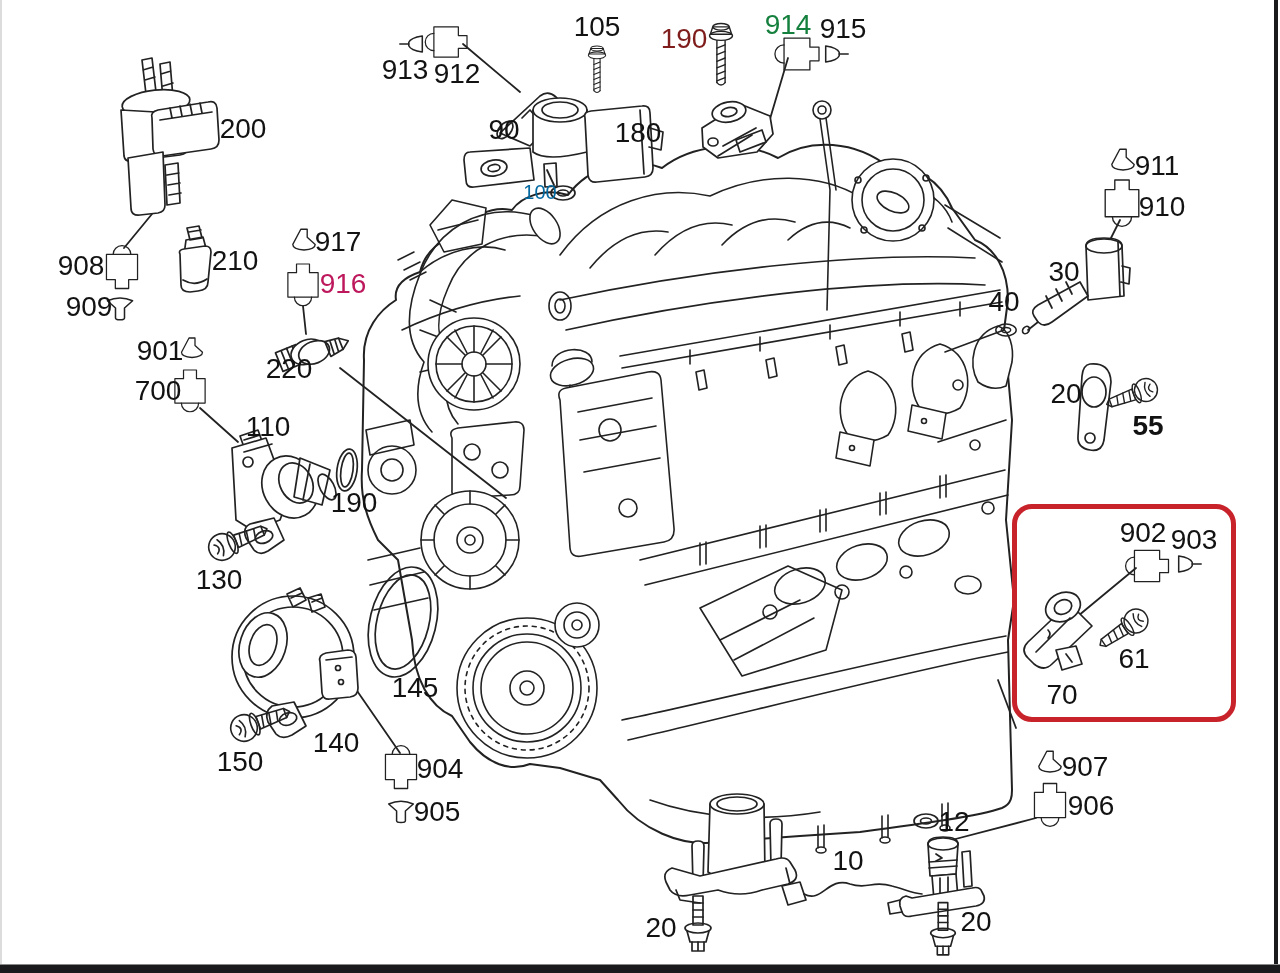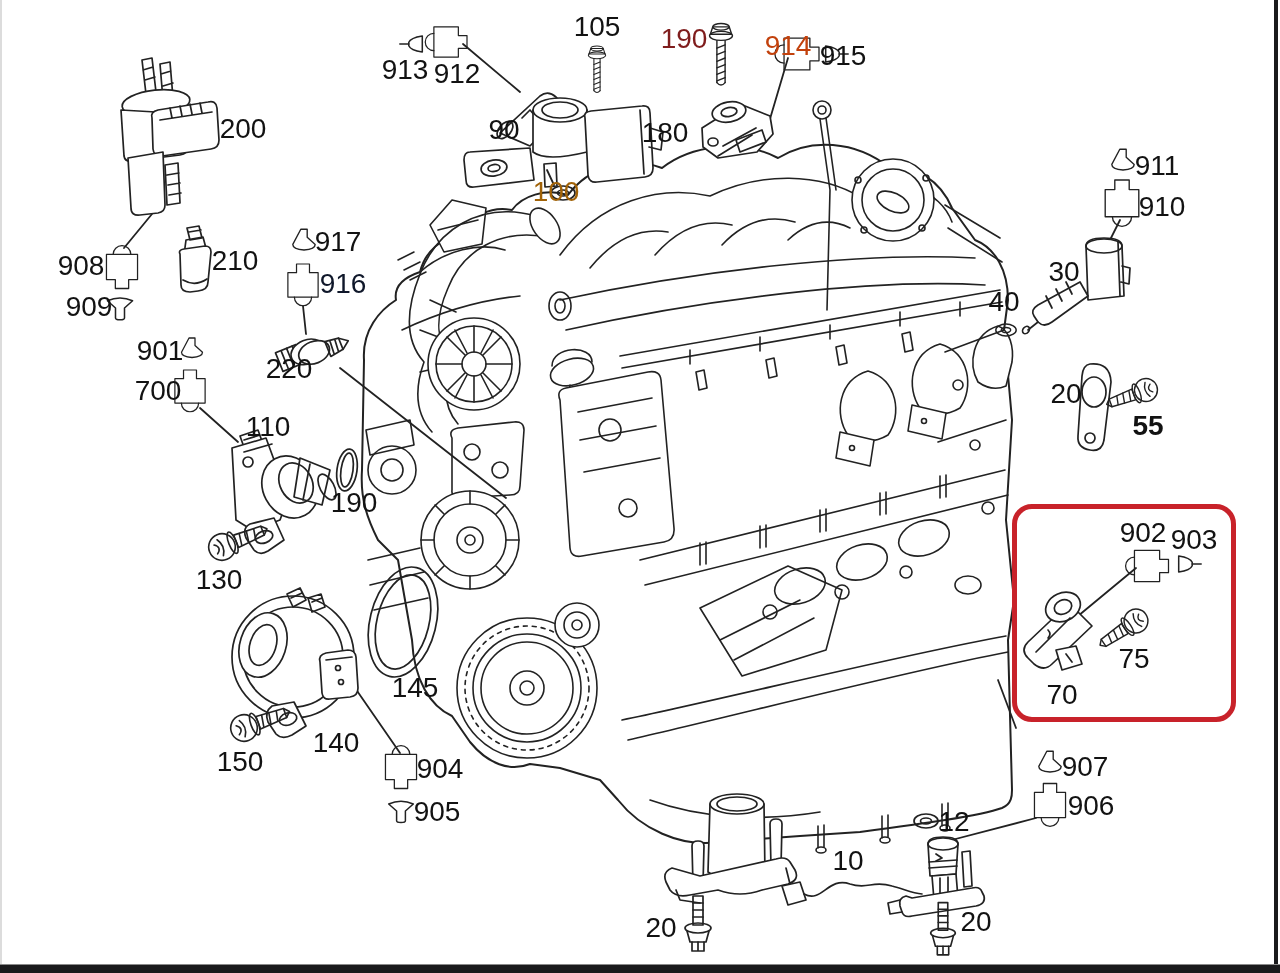--- a/index.html
+++ b/index.html
@@ -441,50 +441,50 @@
 </svg>
 
   <div id="highlight-box" style="left: 1012px; top: 504px; width: 214px; height: 208px; border: 5px solid rgb(200, 34, 42); border-radius: 20px;"></div>
 
   <div id="labels-layer">
       <div class="part-label" style="left: 243px; top: 129px; color: rgb(18, 18, 18); font-size: 28px;">200</div>
       <div class="part-label" style="left: 235px; top: 261px; color: rgb(18, 18, 18); font-size: 28px;">210</div>
       <div class="part-label" style="left: 81px; top: 266px; color: rgb(18, 18, 18); font-size: 28px;">908</div>
       <div class="part-label" style="left: 89px; top: 307px; color: rgb(18, 18, 18); font-size: 28px;">909</div>
       <div class="part-label" style="left: 338px; top: 242px; color: rgb(18, 18, 18); font-size: 28px;">917</div>
-      <div class="part-label" style="left: 343px; top: 284px; color: #0f172a; font-size: 28px;">916</div>
+      <div class="part-label" style="left: 343px; top: 284px; color: #be185d; font-size: 28px;">916</div>
       <div class="part-label" style="left: 160px; top: 351px; color: rgb(18, 18, 18); font-size: 28px;">901</div>
       <div class="part-label" style="left: 158px; top: 391px; color: rgb(18, 18, 18); font-size: 28px;">700</div>
       <div class="part-label" style="left: 289px; top: 369px; color: rgb(18, 18, 18); font-size: 28px;">220</div>
       <div class="part-label" style="left: 268px; top: 427px; color: rgb(18, 18, 18); font-size: 28px;">110</div>
       <div class="part-label" style="left: 354px; top: 503px; color: rgb(18, 18, 18); font-size: 28px;">190</div>
       <div class="part-label" style="left: 219px; top: 580px; color: rgb(18, 18, 18); font-size: 28px;">130</div>
       <div class="part-label" style="left: 336px; top: 743px; color: rgb(18, 18, 18); font-size: 28px;">140</div>
       <div class="part-label" style="left: 415px; top: 688px; color: rgb(18, 18, 18); font-size: 28px;">145</div>
       <div class="part-label" style="left: 240px; top: 762px; color: rgb(18, 18, 18); font-size: 28px;">150</div>
       <div class="part-label" style="left: 440px; top: 769px; color: rgb(18, 18, 18); font-size: 28px;">904</div>
       <div class="part-label" style="left: 437px; top: 812px; color: rgb(18, 18, 18); font-size: 28px;">905</div>
       <div class="part-label" style="left: 405px; top: 70px; color: rgb(18, 18, 18); font-size: 28px;">913</div>
       <div class="part-label" style="left: 457px; top: 74px; color: rgb(18, 18, 18); font-size: 28px;">912</div>
       <div class="part-label" style="left: 504px; top: 130px; color: rgb(18, 18, 18); font-size: 28px;">90</div>
-      <div class="part-label" style="left: 556px; top: 192px; color: #a16207; font-size: 28px;">100</div>
+      <div class="part-label" style="left: 540px; top: 192px; color: #0369a1; font-size: 20px;">100</div>
       <div class="part-label" style="left: 597px; top: 27px; color: rgb(18, 18, 18); font-size: 28px;">105</div>
       <div class="part-label" style="left: 684px; top: 39px; color: #7f1d1d; font-size: 28px;">190</div>
-      <div class="part-label" style="left: 665px; top: 133px; color: rgb(18, 18, 18); font-size: 28px;">180</div>
-      <div class="part-label" style="left: 788px; top: 25px; color: #c2410c; font-size: 28px; margin-top: 21px;">914</div>
-      <div class="part-label" style="left: 843px; top: 29px; color: rgb(18, 18, 18); font-size: 28px; margin-top: 27px;">915</div>
+      <div class="part-label" style="left: 638px; top: 133px; color: rgb(18, 18, 18); font-size: 28px;">180</div>
+      <div class="part-label" style="left: 788px; top: 25px; color: #15803d; font-size: 28px;">914</div>
+      <div class="part-label" style="left: 843px; top: 29px; color: rgb(18, 18, 18); font-size: 28px;">915</div>
       <div class="part-label" style="left: 1157px; top: 166px; color: rgb(18, 18, 18); font-size: 28px;">911</div>
       <div class="part-label" style="left: 1162px; top: 207px; color: rgb(18, 18, 18); font-size: 28px;">910</div>
       <div class="part-label" style="left: 1064px; top: 272px; color: rgb(18, 18, 18); font-size: 28px;">30</div>
       <div class="part-label" style="left: 1004px; top: 302px; color: rgb(18, 18, 18); font-size: 28px;">40</div>
       <div class="part-label" style="left: 1066px; top: 394px; color: rgb(18, 18, 18); font-size: 28px;">20</div>
       <div class="part-label" style="left: 1148px; top: 426px; color: rgb(18, 18, 18); font-size: 28px; font-weight: bold;">55</div>
       <div class="part-label" style="left: 1143px; top: 533px; color: rgb(18, 18, 18); font-size: 28px;">902</div>
       <div class="part-label" style="left: 1194px; top: 540px; color: rgb(18, 18, 18); font-size: 28px;">903</div>
-      <div class="part-label" style="left: 1134px; top: 659px; color: rgb(18, 18, 18); font-size: 28px;">75</div>
+      <div class="part-label" style="left: 1134px; top: 659px; color: rgb(18, 18, 18); font-size: 28px;">61</div>
       <div class="part-label" style="left: 1062px; top: 695px; color: rgb(18, 18, 18); font-size: 28px;">70</div>
       <div class="part-label" style="left: 1085px; top: 767px; color: rgb(18, 18, 18); font-size: 28px;">907</div>
       <div class="part-label" style="left: 1091px; top: 806px; color: rgb(18, 18, 18); font-size: 28px;">906</div>
       <div class="part-label" style="left: 954px; top: 822px; color: rgb(18, 18, 18); font-size: 28px;">12</div>
       <div class="part-label" style="left: 848px; top: 861px; color: rgb(18, 18, 18); font-size: 28px;">10</div>
       <div class="part-label" style="left: 661px; top: 928px; color: rgb(18, 18, 18); font-size: 28px;">20</div>
       <div class="part-label" style="left: 976px; top: 922px; color: rgb(18, 18, 18); font-size: 28px;">20</div>
     </div>
 
   <div class="edge" id="edge-left"></div>

